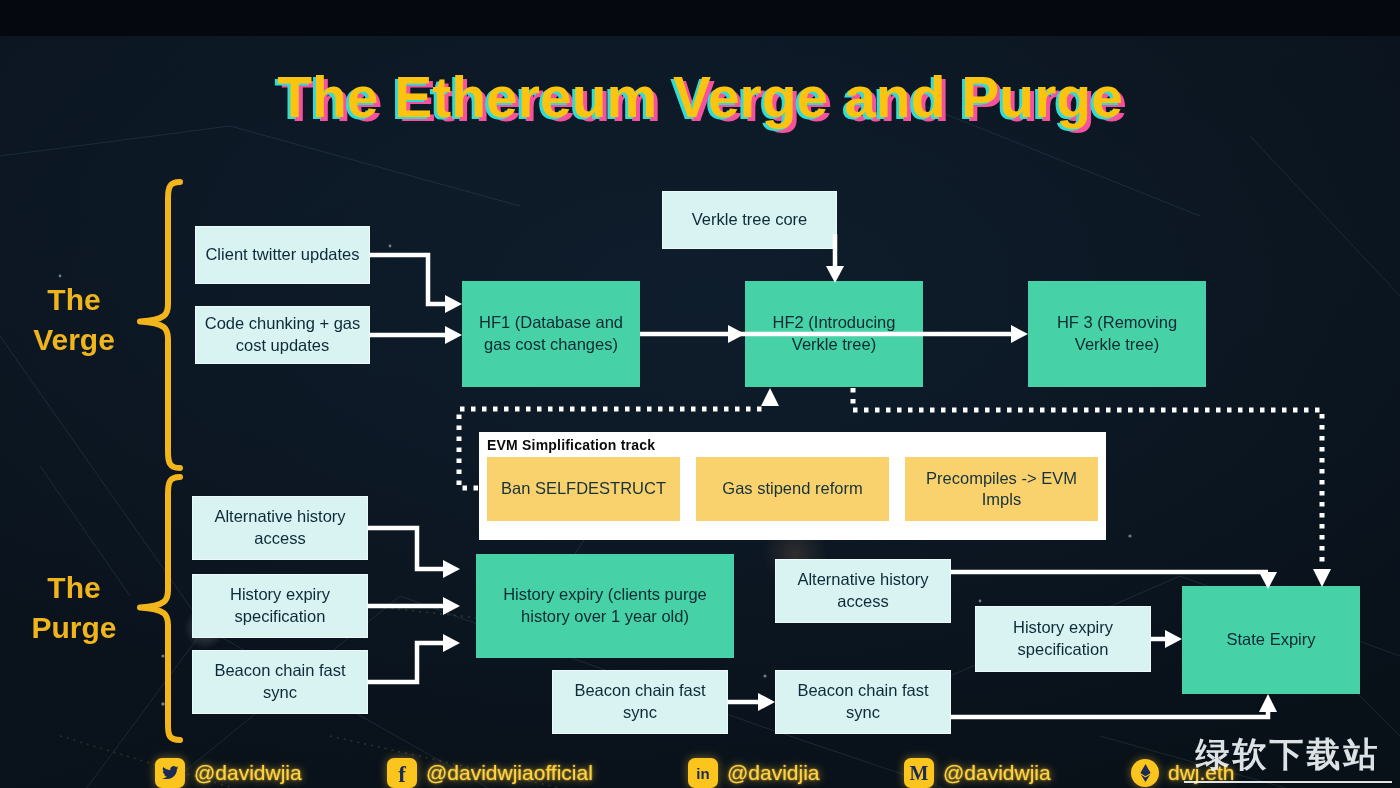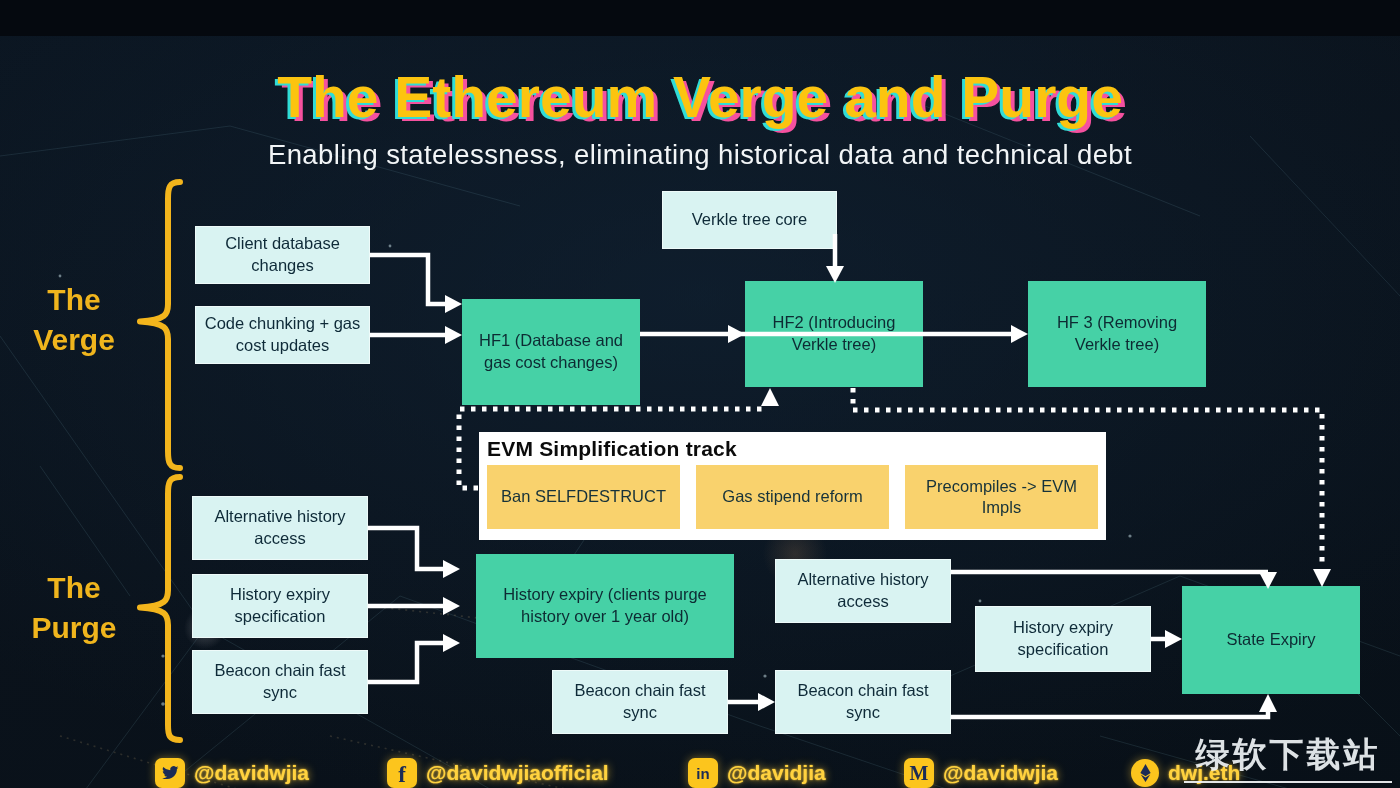--- a/index.html
+++ b/index.html
@@ -18,49 +18,49 @@
   #bg-net{z-index:0;}
   #wires{z-index:3;pointer-events:none;}
   .box{position:absolute;z-index:2;display:flex;align-items:center;justify-content:center;
        text-align:center;font-size:16.5px;line-height:1.32;padding:2px 8px;box-sizing:border-box;}
   .cyan{background:#d9f3f2;color:#0e2a38;border:1px solid rgba(255,255,255,.55);}
   .teal{background:#46d1a6;color:#0d2b33;}
   .yellow{background:#f9d26d;color:#16323a;}
   .n-clientdb {left:195px;top:190px;width:175px;height:58px;}
   .n-codechunk{left:195px;top:270px;width:175px;height:58px;}
   .n-verkle   {left:662px;top:155px;width:175px;height:58px;}
-  .n-hf1{left:462px;top:263px;width:178px;height:106px;}
+  .n-hf1{left:462px;top:245px;width:178px;height:106px;}
   .n-hf2{left:745px;top:245px;width:178px;height:106px;}
   .n-hf3{left:1028px;top:245px;width:178px;height:106px;}
   .n-alt1  {left:192px;top:460px;width:176px;height:64px;}
   .n-spec1 {left:192px;top:538px;width:176px;height:64px;}
   .n-beacon1{left:192px;top:614px;width:176px;height:64px;}
   .n-histexp{left:476px;top:518px;width:258px;height:104px;}
   .n-beaconmid{left:552px;top:634px;width:176px;height:64px;}
   .n-alt2  {left:775px;top:523px;width:176px;height:64px;}
   .n-spec2 {left:975px;top:570px;width:176px;height:66px;}
   .n-beacon2{left:775px;top:634px;width:176px;height:64px;}
   .n-state {left:1182px;top:550px;width:178px;height:108px;}
   .evm-panel{position:absolute;z-index:2;left:479px;top:396px;width:627px;height:108px;
              background:#ffffff;box-sizing:border-box;padding:5px 8px 0 8px;}
-  .evm-title{font-size:21px;font-weight:700;color:#0b0b0b;letter-spacing:.2px;}
+  .evm-title{font-size:14px;font-weight:700;color:#0b0b0b;letter-spacing:.2px;}
   .evm-items{display:flex;gap:16px;margin-top:4px;}
   .evm-item{position:relative;flex:1;height:64px;display:flex;align-items:center;justify-content:center;
             text-align:center;font-size:16.5px;line-height:1.3;padding:2px 10px;box-sizing:border-box;}
   .headline{position:absolute;left:0;top:28px;width:1400px;text-align:center;z-index:2;}
   .title{font-size:57px;font-weight:800;color:#fcc40f;letter-spacing:0px;
          text-shadow:-3px 2px 0 #30dcd6, 4px 4px 0 #f5519f;}
   .subtitle{margin-top:9px;font-size:27.5px;font-weight:400;color:#f2f5f7;letter-spacing:.4px;}
   .side-label{position:absolute;z-index:2;width:132px;text-align:center;color:#f0b51d;
               font-size:30px;font-weight:800;line-height:40px;}
   .lbl-verge{left:8px;top:244px;}
   .lbl-purge{left:8px;top:532px;}
   .side-label span{display:block;}
   .social{position:absolute;z-index:2;top:722px;height:30px;display:flex;align-items:center;gap:9px;}
-  .handle{font-size:21px;font-weight:700;color:#ffd23f;
+  .handle{font-size:21px;font-weight:400;color:#ffd23f;
           text-shadow:0 0 9px rgba(255,205,60,.8),0 0 2px rgba(255,205,60,.9);}
   .sicon{width:30px;height:30px;border-radius:7px;background:#fcc51d;color:#1b2b55;
          display:flex;align-items:center;justify-content:center;box-sizing:border-box;
          box-shadow:0 0 10px rgba(255,205,60,.45);}
   .sicon.round{border-radius:50%;width:28px;height:28px;}
   .g-fb{font-family:"Liberation Serif","DejaVu Serif",serif;font-weight:700;font-size:23px;padding-top:4px;}
   .g-li{font-weight:700;font-size:15px;letter-spacing:0;}
   .g-md{font-family:"Liberation Serif","DejaVu Serif",serif;font-weight:700;font-size:20px;}
   .f-tw{left:155px;} .f-fb{left:387px;} .f-li{left:688px;} .f-md{left:904px;} .f-eth{left:1131px;}
   .source{position:absolute;z-index:1;right:4px;top:761px;font-size:13.5px;color:#ccd6dc;letter-spacing:.2px;}
@@ -100,33 +100,32 @@
         <circle cx="765" cy="640" r="1.6"></circle>
       <circle cx="1130" cy="500" r="1.6"></circle>
         <circle cx="390" cy="210" r="1.4"></circle>
       <circle cx="980" cy="565" r="1.4"></circle>
         <circle cx="60" cy="240" r="1.4"></circle>
     </g>
   </svg>
 
   <div class="headline">
     <div class="title">The Ethereum Verge and Purge</div>
-    <div class="subtitle">Enabling statelessness, eliminating historical data and technical debt</div>
   </div>
 
   <div class="side-label lbl-verge">
     <span>The</span>
     <span>Verge</span>
   </div>
   <div class="side-label lbl-purge">
     <span>The</span>
     <span>Purge</span>
   </div>
 
-  <div class="box cyan n-clientdb">Client database changes</div>
+  <div class="box cyan n-clientdb">Client twitter updates</div>
   <div class="box cyan n-verkle">Verkle tree core</div>
   <div class="box cyan n-codechunk">Code chunking + gas cost updates</div>
   <div class="box teal n-hf1">HF1 (Database and gas cost changes)</div>
   <div class="box teal n-hf2">HF2 (Introducing Verkle tree)</div>
   <div class="box teal n-hf3">HF 3 (Removing Verkle tree)</div>
 
   <div class="evm-panel">
     <div class="evm-title">EVM Simplification track</div>
     <div class="evm-items">
       <div class="evm-item yellow">Ban SELFDESTRUCT</div>

